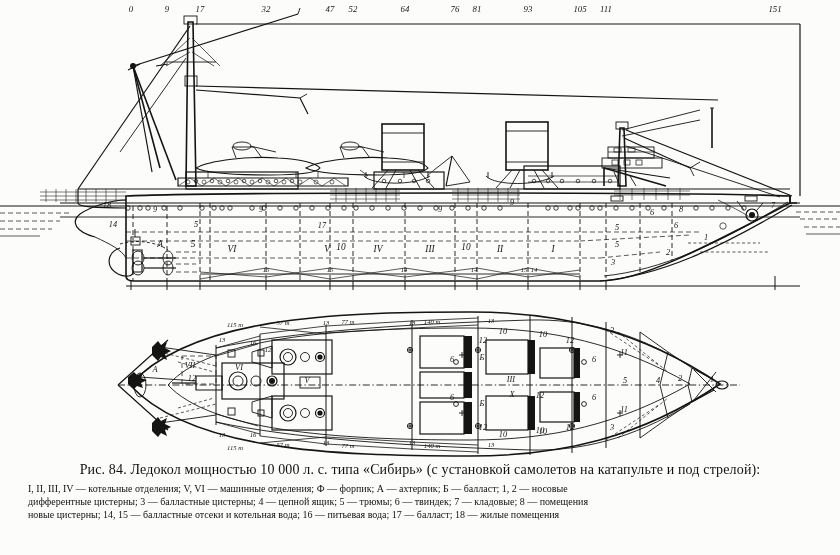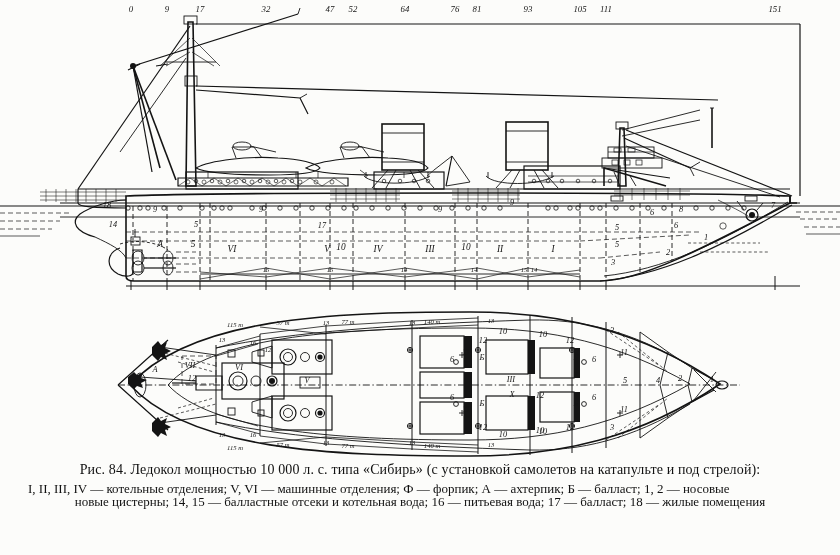--- a/index.html
+++ b/index.html
@@ -3,24 +3,24 @@
 <meta charset="utf-8">
 <style>
   html,body{margin:0;padding:0;background:#fdfdfb;}
   body{width:840px;height:555px;overflow:hidden;
        font-family:"Liberation Serif", serif;color:#111;}
   #sheet{position:relative;width:840px;height:555px;background:#fcfcfa;}
   svg.dwg{position:absolute;left:0;top:0;width:840px;height:470px;}
   .cap{position:absolute;left:0;top:462px;width:840px;}
   .cap .l1{font-size:14px;text-align:center;letter-spacing:.15px;
            white-space:nowrap;font-family:Liberation Serif, serif;}
-  .cap .lg{font-size:13px;text-align:justify;line-height:13.1px;
+  .cap .lg{font-size:10px;text-align:justify;line-height:13.1px;
            margin:4px 28px 0 28px;font-family:"Liberation Serif",serif;}
   .lgline{display:block;white-space:nowrap;}
-  .lgline.c{text-align:center;}
+  .lgline.c{text-align:left;}
   text{font-family:"Liberation Serif",serif;}
 </style>
 </head>
 <body>
 
 <div id="sheet">
 
   <svg class="dwg" viewBox="0 0 840 470">
     <defs>
       <style>
@@ -632,16 +632,17 @@
           <text x="594" y="400" class="lbl" text-anchor="middle">6</text>
           <text x="512" y="397" class="lbl" text-anchor="middle">X</text>
         </g>
     </g>
   </svg>
 
   <div class="cap">
     <div class="l1">Рис. 84. Ледокол мощностью 10 000 л. с. типа «Сибирь» (с установкой самолетов на катапульте и под стрелой):</div>
     <div class="lg">
       <span class="lgline">I, II, III, IV — котельные отделения;  V, VI — машинные отделения; Ф — форпик;   А — ахтерпик;    Б — балласт;   1, 2 — носовые</span>
+      <span class="lgline">дифферентные цистерны;  3 — балластные цистерны;  4 — цепной ящик;   5 — трюмы;   6 — твиндек;  7 — кладовые;  8 — помещения</span>
       <span class="lgline c">новые цистерны;  14, 15 — балластные отсеки и котельная вода;  16 — питьевая вода;  17 — балласт;  18 — жилые помещения</span>
     </div>
   </div>
 </div>
 
 </body></html>

